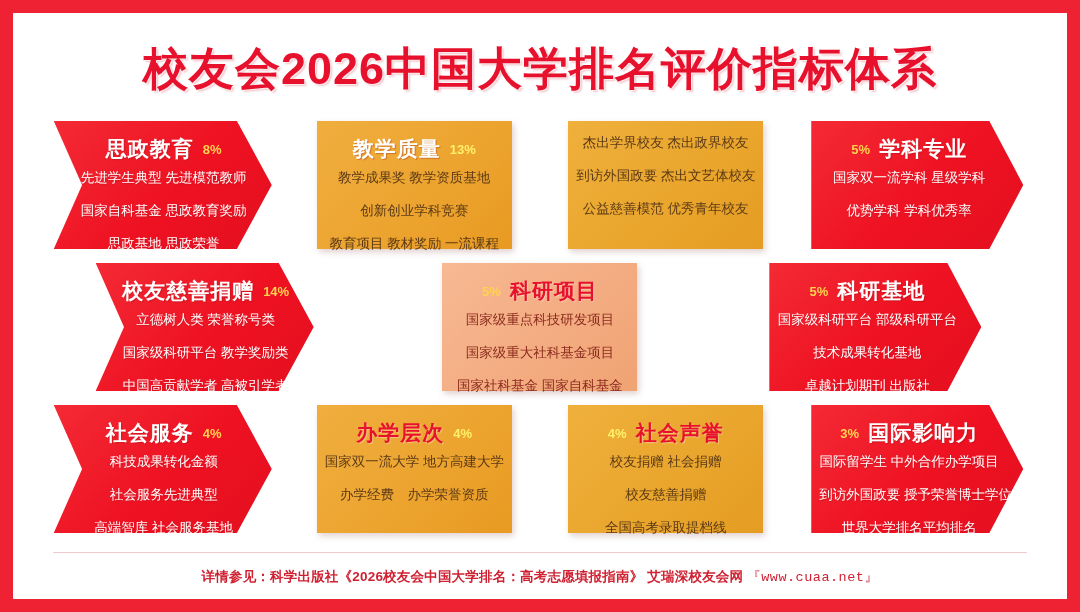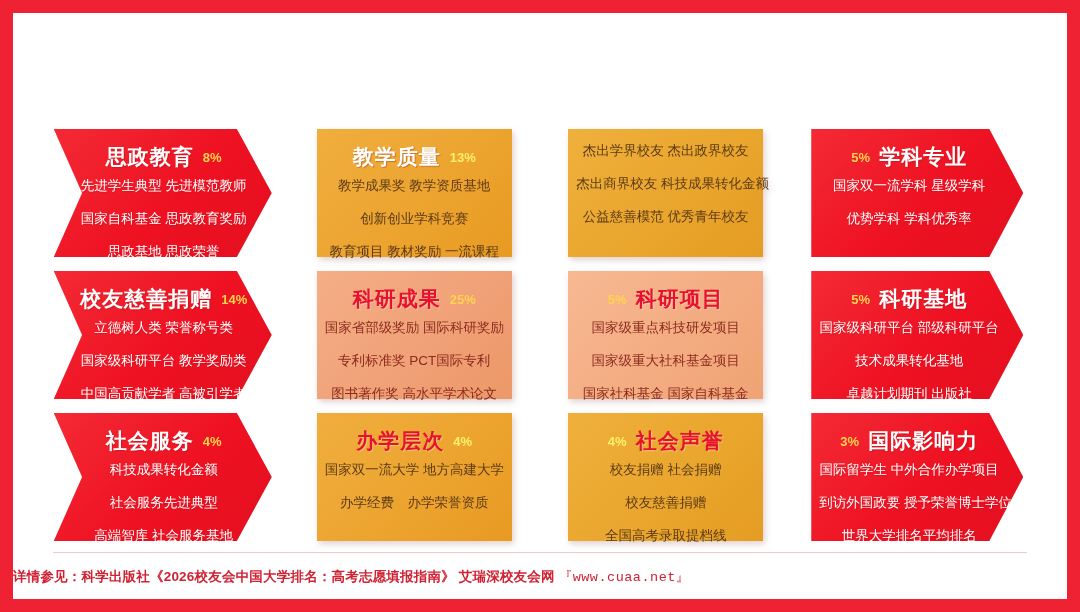--- a/index.html
+++ b/index.html
@@ -67,21 +67,21 @@
   .cell {
     position: relative;
     flex: 1 1 0;
     height: 100%;
   }
 
   .card {
     position: relative;
     width: 195px;
     height: 100%;
-    margin: 16px auto;
+    margin: 8px auto;
     box-sizing: border-box;
     padding: 12px 8px 8px 8px;
     text-align: center;
     filter: drop-shadow(2px 3px 3px rgba(120,40,40,0.22));
   }
 
   
   .fill-red     { background: linear-gradient(135deg,#f42a35 0%, #ee1122 55%, #e4101f 100%); }
   .fill-amber   { background: linear-gradient(135deg,#f0ae3e 0%, #eca32e 60%, #e89a22 100%); }
   .fill-gold    { background: linear-gradient(135deg,#efb03c 0%, #e9a52c 60%, #e59c22 100%); }
@@ -142,20 +142,21 @@
   .shape-notch-arrow .card-items { padding-left: 16px; padding-right: 14px; }
   .shape-arrow .card-head,
   .shape-arrow .card-items { padding-right: 16px; }
 
   
   #footer {
     position: absolute;
     left: 0;
     bottom: 13px;
     width: 100%;
+    text-align: center;
     white-space: nowrap;
     text-decoration: underline;
   }
   #footer-line {
     display: inline-block;
     font-size: 13.5px;
     font-weight: bold;
     color: #cf2233;
     letter-spacing: 0.2px;
   }
@@ -172,20 +173,23 @@
     height: 1px;
     background: #f0c9cd;
   }
 </style>
 </head>
 <body>
 
 <div id="poster">
   <div id="inner">
 
+    <div id="title-wrap">
+      <div id="title">校友会2026中国大学排名评价指标体系</div>
+    </div>
 
     <div id="grid">
 
       <div class="row">
 
         <div class="cell">
           <div class="card fill-red shape-notch-arrow">
             <div class="card-head">
               <span class="card-title t-white">思政教育</span>
               <span class="card-pct p-gold">8%</span>
@@ -209,21 +213,21 @@
               <div class="card-item i-dark">创新创业学科竞赛</div>
               <div class="card-item i-dark">教育项目 教材奖励 一流课程</div>
             </div>
           </div>
         </div>
 
         <div class="cell">
           <div class="card fill-gold shape-plain">
             <div class="card-items">
               <div class="card-item i-dark">杰出学界校友 杰出政界校友</div>
-              <div class="card-item i-dark">杰出商界校友 科技成果转化金额</div>
+              <div class="card-item i-dark">到访外国政要 杰出文艺体校友</div>
               <div class="card-item i-dark">公益慈善模范 优秀青年校友</div>
             </div>
           </div>
         </div>
 
         <div class="cell">
           <div class="card fill-red shape-arrow">
             <div class="card-head">
               <span class="card-pct p-gold">5%</span>
               <span class="card-title t-white">学科专业</span>
@@ -246,33 +250,20 @@
               <span class="card-pct p-gold">14%</span>
             </div>
             <div class="card-items">
               <div class="card-item i-white">立德树人类 荣誉称号类</div>
               <div class="card-item i-white">国家级科研平台 教学奖励类</div>
               <div class="card-item i-white">中国高贡献学者 高被引学者</div>
             </div>
           </div>
         </div>
 
-        <div class="cell">
-          <div class="card fill-salmon shape-plain">
-            <div class="card-head">
-              <span class="card-title t-red">科研成果</span>
-              <span class="card-pct p-gold">25%</span>
-            </div>
-            <div class="card-items">
-              <div class="card-item i-maroon">国家省部级奖励 国际科研奖励</div>
-              <div class="card-item i-maroon">专利标准奖 PCT国际专利</div>
-              <div class="card-item i-maroon">图书著作奖 高水平学术论文</div>
-            </div>
-          </div>
-        </div>
 
         <div class="cell">
           <div class="card fill-peach shape-plain">
             <div class="card-head">
               <span class="card-pct p-gold">5%</span>
               <span class="card-title t-red">科研项目</span>
             </div>
             <div class="card-items">
               <div class="card-item i-maroon">国家级重点科技研发项目</div>
               <div class="card-item i-maroon">国家级重大社科基金项目</div>

